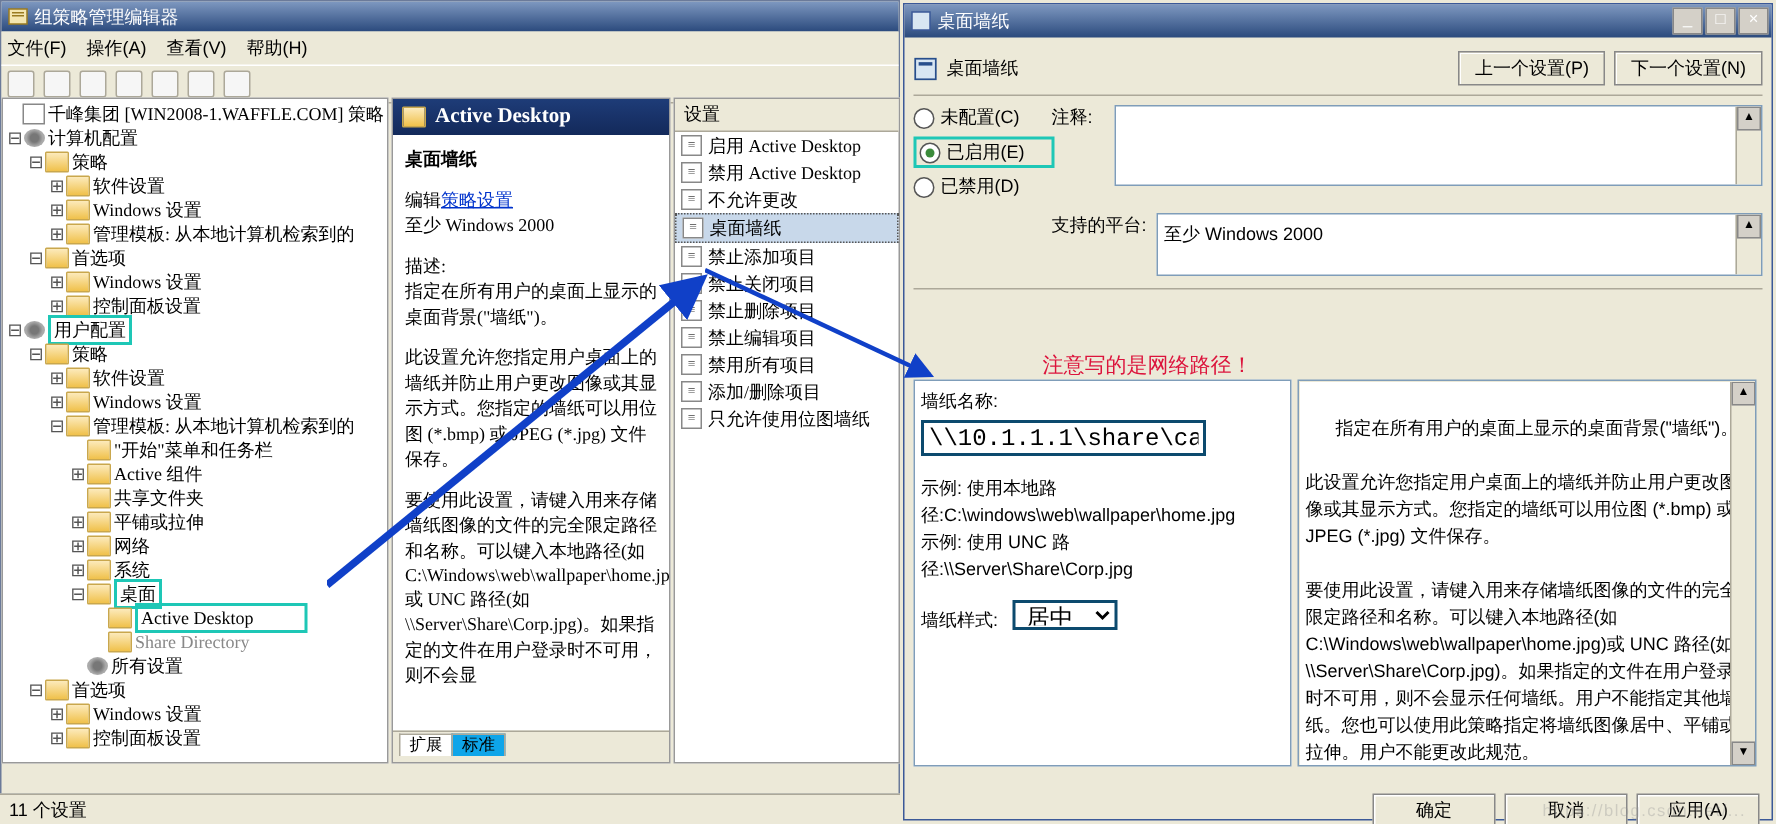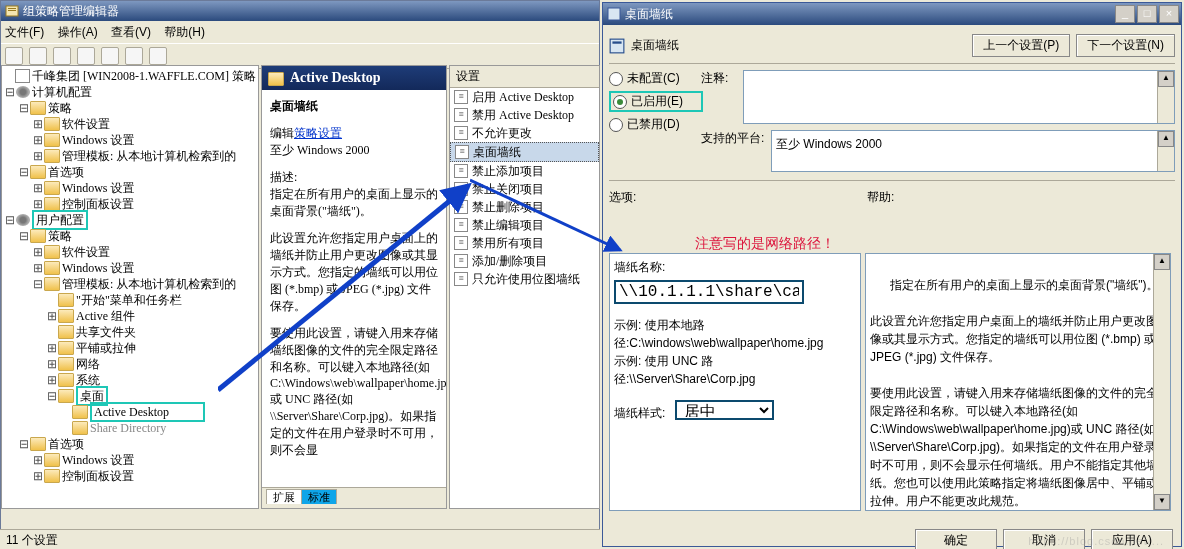--- a/index.html
+++ b/index.html
@@ -190,20 +190,25 @@
     <div class="tnode" style="padding-left:56px">
         <span class="tw"></span>
         <span class="fico fold"></span>
         <span class="hl-box" style="padding-right:34px">Active Desktop</span>
       </div>
     <div class="tnode" style="padding-left:56px;color:#888">
         <span class="tw"></span>
         <span class="fico fold"></span>
         <span>Share Directory</span>
       </div>
+    <div class="tnode" style="padding-left:42px">
+        <span class="tw"></span>
+        <span class="fico gear"></span>
+        <span>所有设置</span>
+      </div>
     <div class="tnode" style="padding-left:14px">
         <span class="tw">⊟</span>
         <span class="fico fold"></span>
         <span>首选项</span>
       </div>
     <div class="tnode" style="padding-left:28px">
         <span class="tw">⊞</span>
         <span class="fico fold"></span>
         <span>Windows 设置</span>
       </div>
@@ -336,51 +341,47 @@
       <div style="flex:1">
         <div style="display:flex">
           <label style="width:42px">注释:</label>
           <div class="ta" style="flex:1;height:44px;position:relative">
             <span></span>
             <div class="sbar">
                 <div class="sbtn">▲</div>
               </div>
           </div>
         </div>
-        <div style="display:flex;margin-top:6px">
+        <div style="display:flex;margin-top:18px">
           <label style="width:70px">支持的平台:</label>
           <div class="ta" style="flex:1;height:32px;position:relative">
             <span>至少 Windows 2000</span>
             <div class="sbar">
                 <div class="sbtn">▲</div>
               </div>
           </div>
         </div>
       </div>
     </div>
 
     <div style="border-top:1px solid #aca899;margin:8px 0"></div>
 
-    <div style="display:flex">
-      <div style="width:258px">选项:</div>
-      <div>帮助:</div>
-    </div>
 
     <div class="abs redtxt" style="left:92px;top:210px">注意写的是网络路径！</div>
 
     <div class="abs ta" style="left:6px;top:228px;width:252px;height:258px">
       <div>墙纸名称:</div>
       <input class="input" style="width: 180px; margin: 4px 0px;" value="\\10.1.1.1\share\cartoon.jpg">
       <div style="margin-top:8px">示例: 使用本地路</div>
       <div>径:C:\windows\web\wallpaper\home.jpg</div>
       <div style="">示例: 使用 UNC 路</div>
       <div>径:\\Server\Share\Corp.jpg</div>
       <div style="margin-top:12px">
         <span>墙纸样式:</span>
-        <select class="input" style="width:99px;margin-left:6px">
+        <select class="input" style="width:70px;margin-left:6px">
           <option>居中</option>
         </select>
       </div>
     </div>
 
     <div class="abs ta" style="left:262px;top:228px;width:306px;height:258px;white-space:pre-wrap;position:absolute">
       <span>指定在所有用户的桌面上显示的桌面背景("墙纸")。
 
 此设置允许您指定用户桌面上的墙纸并防止用户更改图像或其显示方式。您指定的墙纸可以用位图 (*.bmp) 或 JPEG (*.jpg) 文件保存。
 

